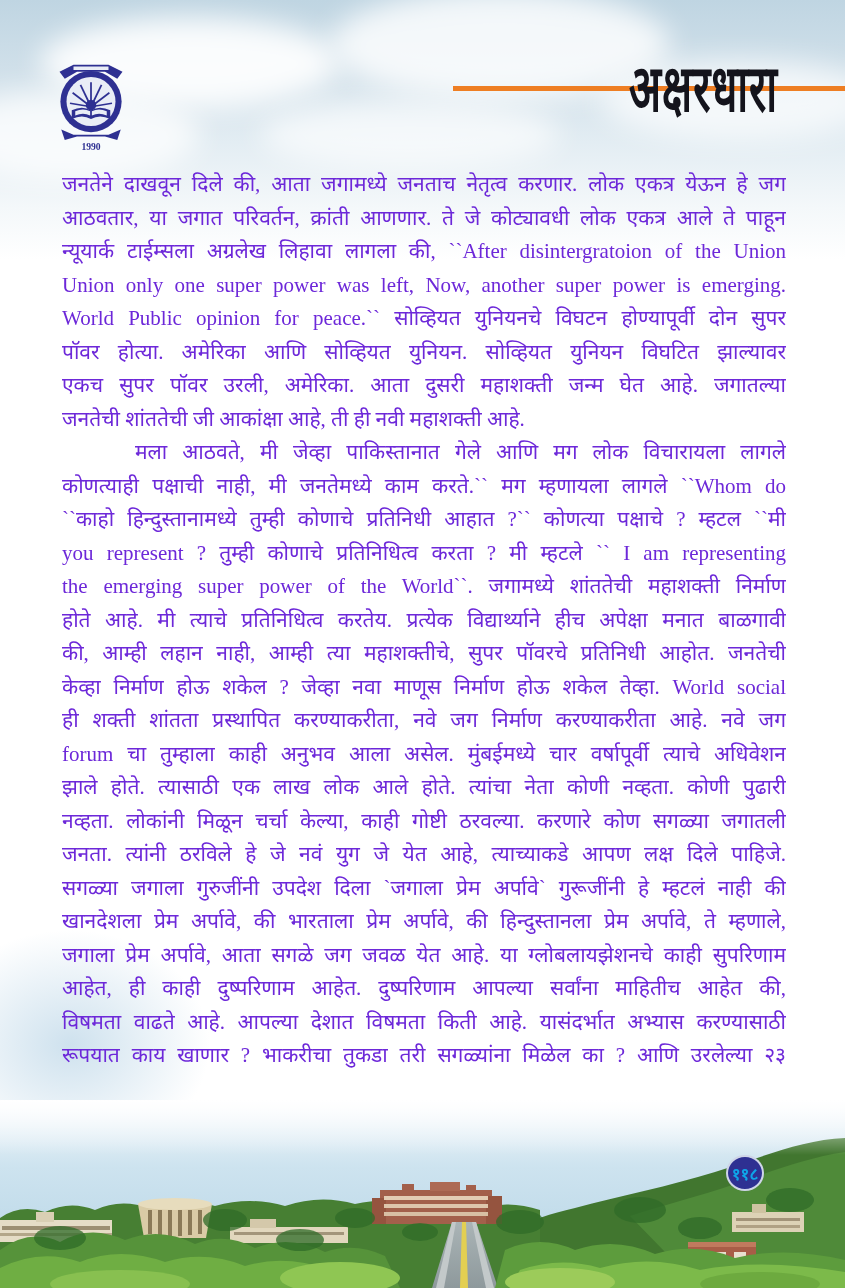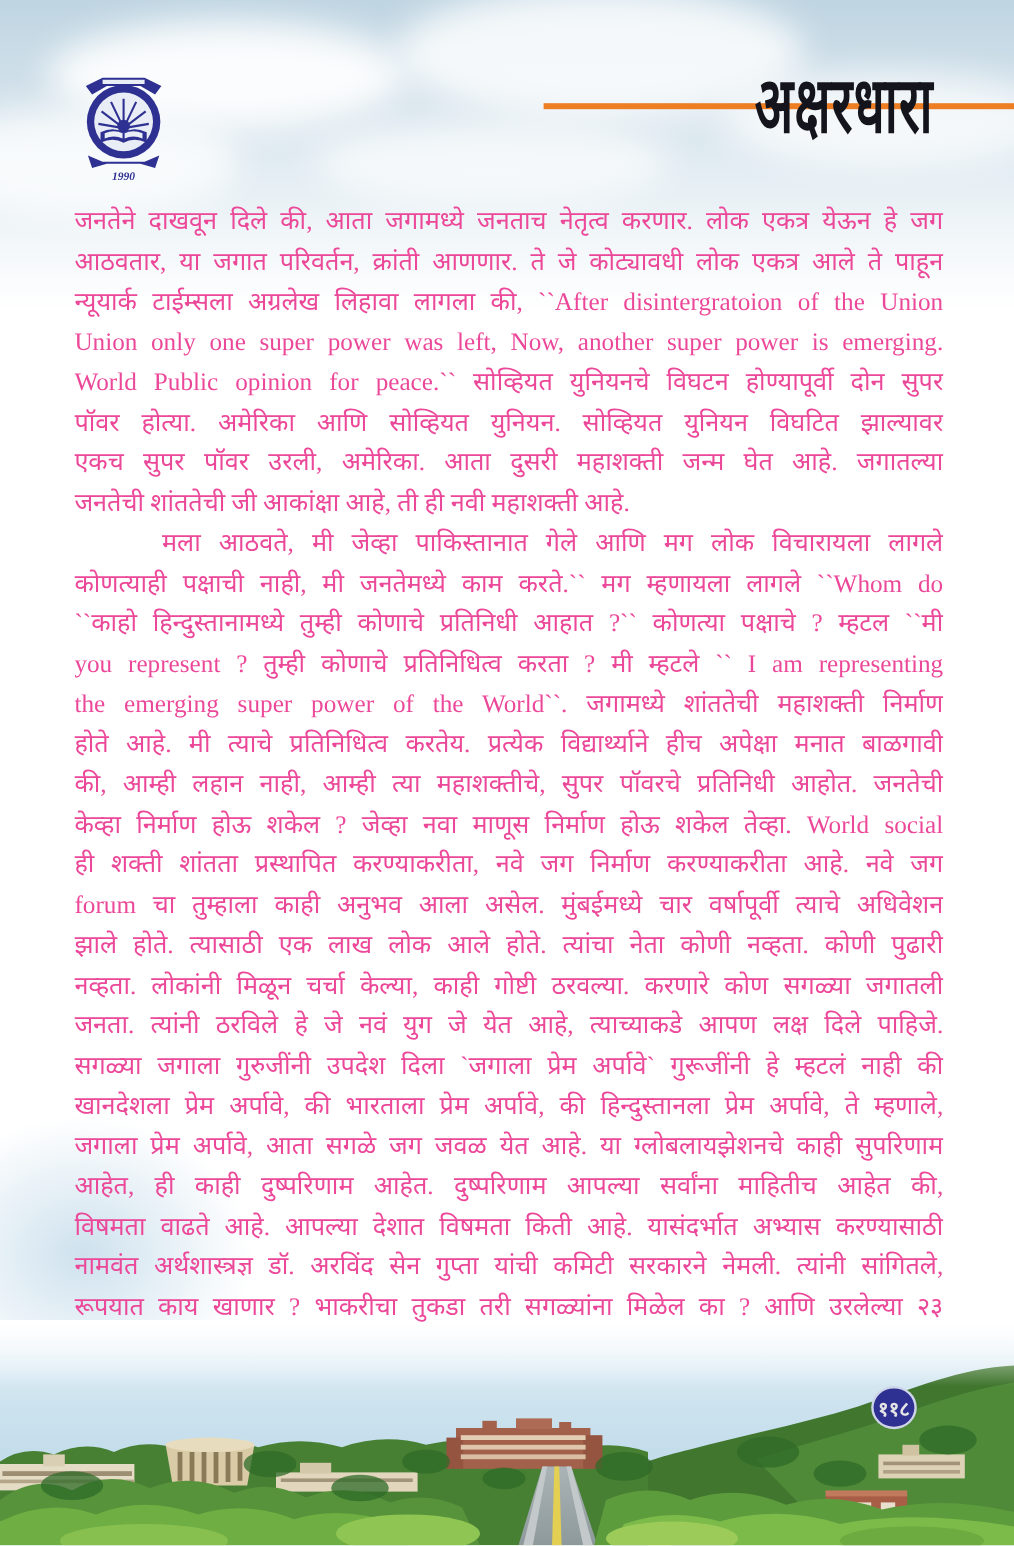--- a/index.html
+++ b/index.html
@@ -19,35 +19,35 @@
   .cloud.c1{left:40px;top:18px;width:300px;height:90px;}
   .cloud.c2{left:330px;top:-10px;width:340px;height:110px;background:rgba(255,255,255,.8);}
   .cloud.c3{left:600px;top:60px;width:280px;height:80px;background:rgba(255,255,255,.7);}
   .cloud.c4{left:-60px;top:90px;width:260px;height:90px;background:rgba(255,255,255,.75);}
   .cloud.c5{left:260px;top:100px;width:300px;height:70px;background:rgba(255,255,255,.65);}
   .mid-cloud{
     position:absolute;left:-70px;top:930px;width:280px;height:230px;border-radius:50%;
     background:radial-gradient(closest-side,rgba(166,201,224,.55),rgba(166,201,224,0));
   }
   
-  .logo{position:absolute;left:59px;top:56px;width:88px;height:98px;font-style:italic;}
+  .logo{position:absolute;left:47px;top:56px;width:88px;height:98px;}
   .header-rule{
     position:absolute;left:453px;top:86px;width:392px;height:5px;
   }
   .page-title{
     position:absolute;left:629px;top:57px;
     font-size:42px;font-weight:bold;color:#14141c;
     letter-spacing:1px;line-height:1;
     transform:scale(1.0,1.55);transform-origin:top left;
     white-space:nowrap;
   }
   
   .body-text{
     position:absolute;left:62px;top:168px;width:724px;z-index:3;
-    color:#ec4899;
+    color:#6d28d9;
   }
   .line{
     font-size:21px;line-height:33.5px;height:33.5px;overflow:hidden;
     text-align:justify;text-align-last:justify;
     -moz-text-align-last:justify;
   }
   .line.para-end{text-align-last:left;-moz-text-align-last:left;}
   .line.indent{text-indent:73px;}
   
   .page-badge{
@@ -125,25 +125,24 @@
       <div class="line">ही शक्ती शांतता प्रस्थापित करण्याकरीता, नवे जग निर्माण करण्याकरीता आहे. नवे जग</div>
       <div class="line">forum चा तुम्हाला काही अनुभव आला असेल. मुंबईमध्ये चार वर्षापूर्वी त्याचे अधिवेशन</div>
       <div class="line">झाले होते. त्यासाठी एक लाख लोक आले होते. त्यांचा नेता कोणी नव्हता.  कोणी पुढारी</div>
       <div class="line">नव्हता. लोकांनी मिळून चर्चा केल्या, काही गोष्टी ठरवल्या. करणारे कोण सगळ्या जगातली</div>
       <div class="line">जनता. त्यांनी ठरविले हे जे नवं युग जे येत आहे, त्याच्याकडे आपण लक्ष दिले पाहिजे.</div>
       <div class="line">सगळ्या जगाला गुरुजींनी उपदेश दिला `जगाला प्रेम अर्पावे` गुरूजींनी हे म्हटलं नाही की</div>
       <div class="line">खानदेशला प्रेम अर्पावे, की भारताला प्रेम अर्पावे, की हिन्दुस्तानला प्रेम अर्पावे, ते म्हणाले,</div>
       <div class="line">जगाला प्रेम अर्पावे, आता सगळे जग जवळ येत आहे. या ग्लोबलायझेशनचे काही सुपरिणाम</div>
       <div class="line">आहेत, ही काही दुष्परिणाम आहेत. दुष्परिणाम आपल्या सर्वांना माहितीच आहेत की,</div>
       <div class="line">विषमता वाढते आहे. आपल्या देशात विषमता किती आहे. यासंदर्भात अभ्यास करण्यासाठी</div>
-      <div class="line">नामवंत अर्थशास्त्रज्ञ डॉ. अरविंद सेन गुप्ता यांची कमिटी सरकारने नेमली. त्यांनी सांगितले,</div>
       <div class="line">रूपयात काय खाणार ? भाकरीचा तुकडा तरी सगळ्यांना मिळेल का ? आणि उरलेल्या २३</div>
     </div>
 
-  <div class="page-badge" style="background: rgb(46, 48, 146); color: #e5e5e5;">११८</div>
+  <div class="page-badge" style="background: rgb(46, 48, 146); color: #0ea5e9;">११८</div>
 
   <svg class="photo" viewBox="0 0 845 188">
     <defs>
       <linearGradient id="skyg" x1="0" y1="0" x2="0" y2="1">
         <stop offset="0" stop-color="#f3f8fb"></stop>
         <stop offset="0.45" stop-color="#cde3ef"></stop>
         <stop offset="1" stop-color="#bcd8e8"></stop>
       </linearGradient>
       <linearGradient id="fadeTop" x1="0" y1="0" x2="0" y2="1">
         <stop offset="0" stop-color="#ffffff" stop-opacity="1"></stop>

